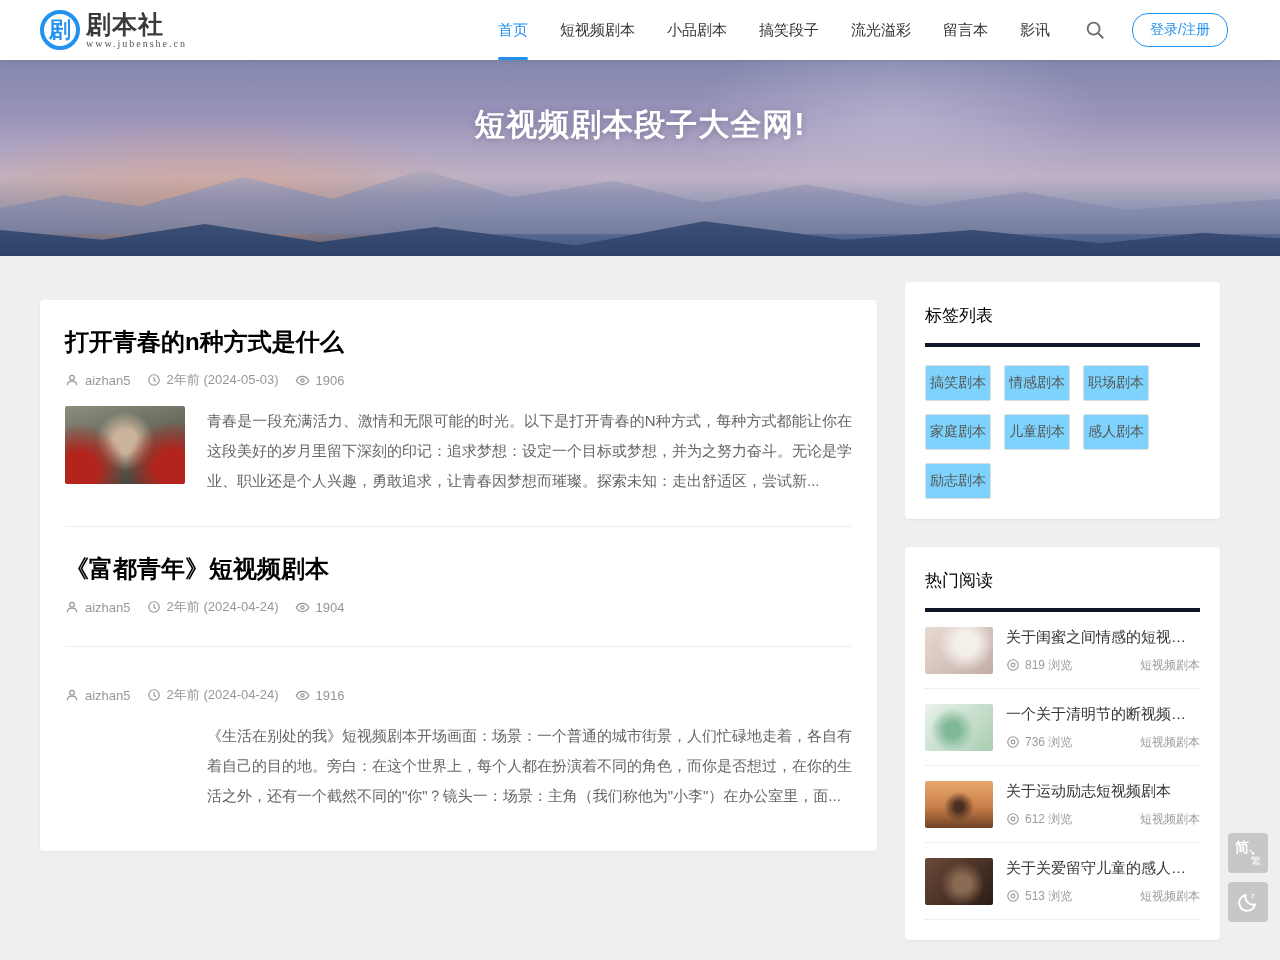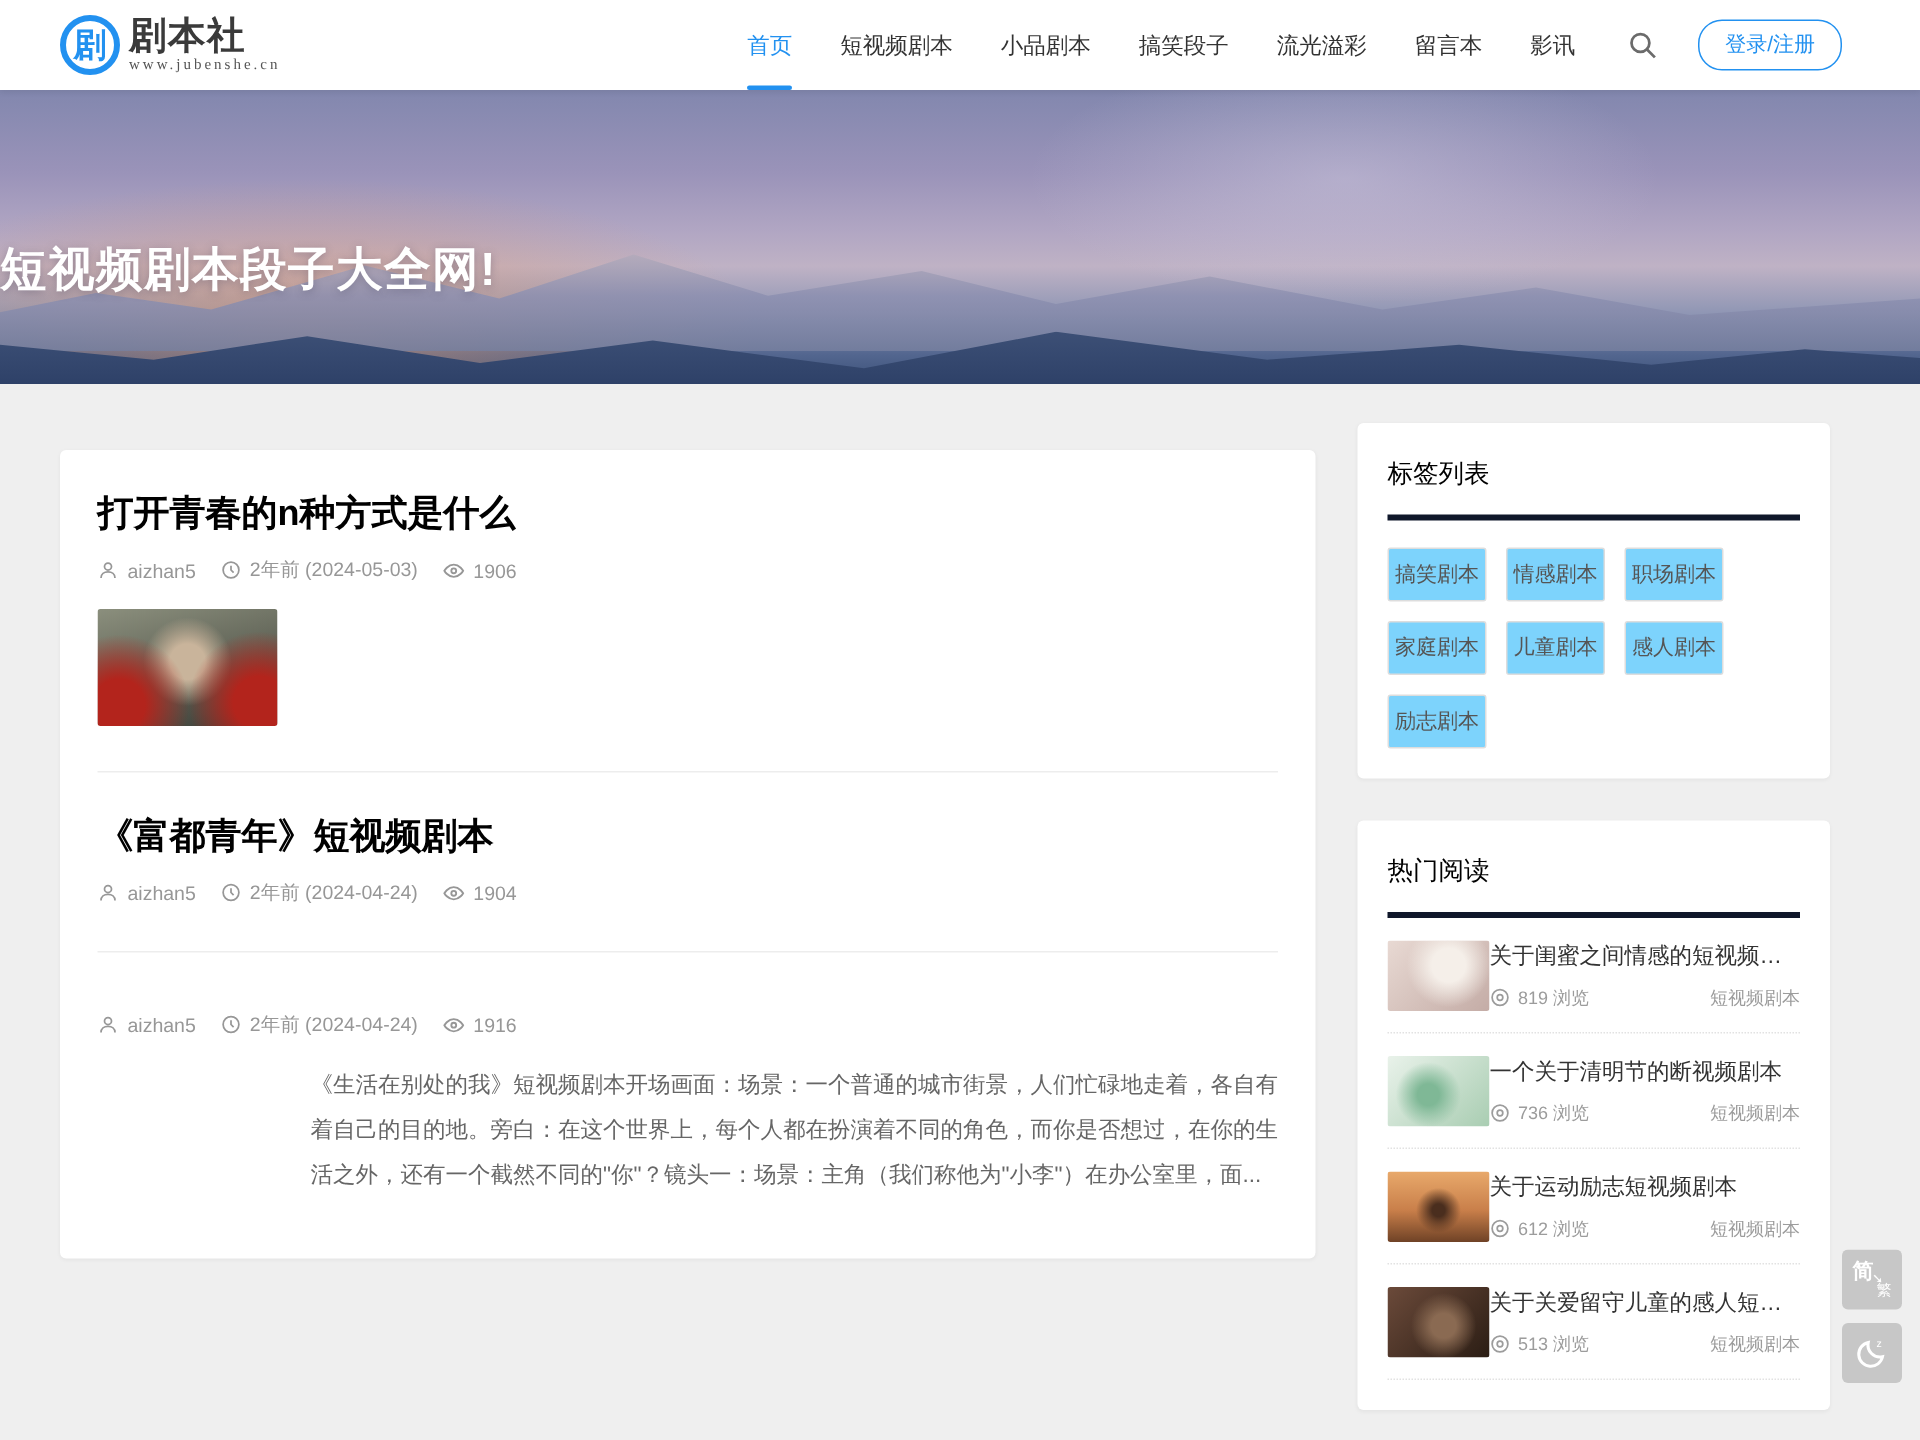--- a/index.html
+++ b/index.html
@@ -55,21 +55,21 @@
     position:absolute; bottom:22px; left:0; right:0; height:92px; opacity:.85;
     background:linear-gradient(180deg,#d8c6c6 0%,#8c8fb0 60%,#77809f 100%);
     clip-path:polygon(0 72%,5% 58%,11% 70%,19% 38%,26% 62%,33% 30%,40% 60%,48% 42%,55% 66%,63% 46%,72% 70%,80% 54%,88% 74%,100% 62%,100% 100%,0 100%);
   }
   .mtn-front {
     position:absolute; bottom:0; left:0; right:0; height:58px;
     background:linear-gradient(180deg,#46597f,#2e4168);
     clip-path:polygon(0 55%,8% 72%,16% 45%,25% 76%,34% 50%,45% 82%,55% 40%,66% 72%,76% 55%,86% 78%,94% 60%,100% 70%,100% 100%,0 100%);
   }
   .banner-inner {
-    position:absolute; inset:0; z-index:2; display:flex; flex-direction:row; align-items:center;
+    position:absolute; inset:0; z-index:2; display:flex; flex-direction:column; align-items:center;
   }
   .hero-title {
     margin-top:44px; color:#fff; font-size:31px; font-weight:bold;
     letter-spacing:1px; text-shadow:0 1px 6px rgba(60,60,90,.35);
   }
   .search-bar {
     margin-top:28px; width:648px; height:48px; border-radius:4px;
     background:rgba(255,255,255,.88); display:flex; align-items:center; overflow:hidden;
   }
   .search-input {
@@ -128,21 +128,21 @@
   }
   .side-card-title {
     font-size:17px; color:#000000; padding-bottom:16px; border-bottom:4px solid #0f172a;
   }
   .tag-wrap { display:flex; flex-wrap:wrap; gap:13px; padding-top:18px; }
   .tag {
     border:1px solid #ddd; border-radius:2px; color:#555; font-size:14px;
     padding:8px 4px; cursor:pointer; background:#7dd3fc;
   }
   .hot-item {
-    display:flex; padding:15px 0 14px; border-bottom:1px dotted #e2e2e2; cursor:pointer;
+    display:flex; gap:13px; padding:15px 0 14px; border-bottom:1px dotted #e2e2e2; cursor:pointer;
   }
   .hot-thumb { width:68px; height:47px; border-radius:2px; flex:none; }
   .thumb-h0 { background:radial-gradient(circle at 60% 35%, #f5efe9 0 22%, transparent 55%), linear-gradient(135deg,#e8d9d3,#c4aca6); }
   .thumb-h1 { background:radial-gradient(circle at 40% 55%, #7fb896 0 15%, transparent 45%), linear-gradient(135deg,#e9f2ea,#a9cdb2); }
   .thumb-h2 { background:radial-gradient(circle at 50% 55%, #4a2e1e 0 10%, transparent 35%), linear-gradient(180deg,#e8a96b 0%,#c97f4a 55%,#6f4226 100%); }
   .thumb-h3 { background:radial-gradient(circle at 55% 55%, #8a6a52 0 18%, transparent 48%), linear-gradient(135deg,#6b4a3a,#2b1d14); }
   .hot-info { flex:1; min-width:0; display:flex; flex-direction:column; justify-content:center; }
   .hot-title {
     font-size:15px; color:#333; white-space:nowrap; overflow:hidden; text-overflow:ellipsis;
     margin-bottom:10px;
@@ -224,20 +224,21 @@
         <span class="meta-item">
           <svg class="icon" width="15" height="15" viewBox="0 0 24 24" fill="none" stroke="#979797" stroke-width="2">
               <path d="M2 12s3.5-6.5 10-6.5S22 12 22 12s-3.5 6.5-10 6.5S2 12 2 12z"></path>
               <circle cx="12" cy="12" r="2.6"></circle>
             </svg>
           <span>1906</span>
         </span>
       </div>
       <div class="article-body">
         <div class="thumb thumb-a0"></div>
+        <div class="excerpt">青春是一段充满活力、激情和无限可能的时光。以下是打开青春的N种方式，每种方式都能让你在这段美好的岁月里留下深刻的印记：追求梦想：设定一个目标或梦想，并为之努力奋斗。无论是学业、职业还是个人兴趣，勇敢追求，让青春因梦想而璀璨。探索未知：走出舒适区，尝试新...</div>
       </div>
     </div>
 
     <div class="article">
       <div class="article-title">《富都青年》短视频剧本</div>
       <div class="article-meta">
         <span class="meta-item">
           <svg class="icon" width="14" height="14" viewBox="0 0 24 24" fill="none" stroke="#979797" stroke-width="2">
               <circle cx="12" cy="8" r="4"></circle>
               <path d="M4 21c0-4.4 3.6-7 8-7s8 2.6 8 7"></path>

